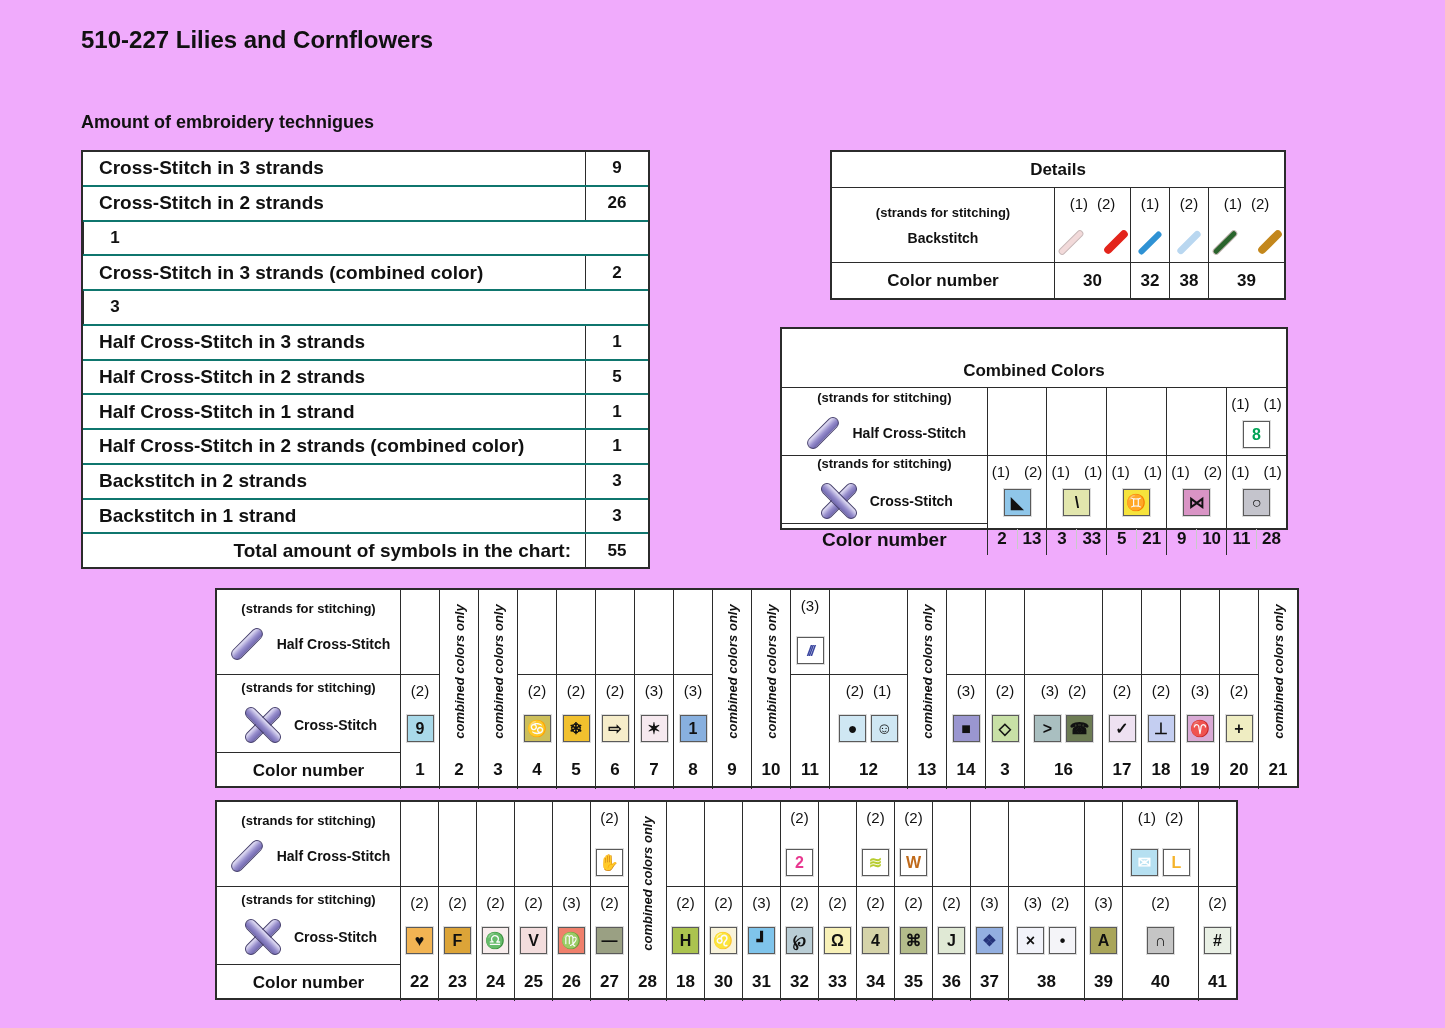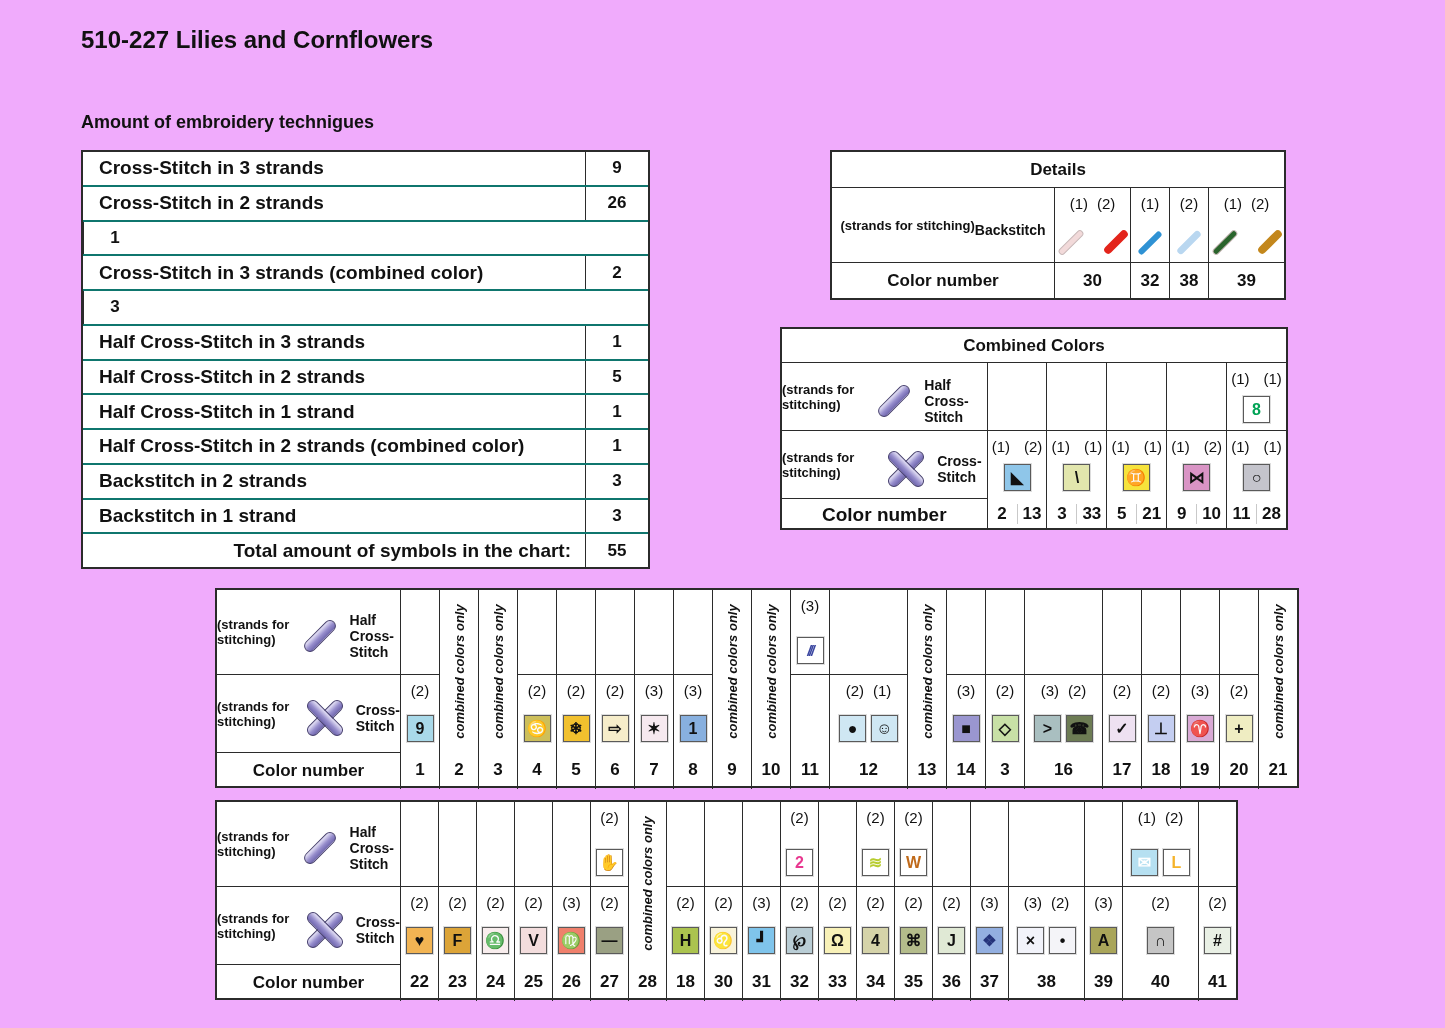--- a/index.html
+++ b/index.html
@@ -16,21 +16,21 @@
   .tech-label{flex:1;display:flex;align-items:center;padding-left:16px;font-weight:bold;font-size:19px;}
   .tech-label.total{justify-content:flex-end;padding-right:14px;}
   .tech-value{width:62px;border-left:1px solid #2b2b2b;display:flex;align-items:center;justify-content:center;font-weight:bold;font-size:17px;}
 
   
   .box-table{border:2px solid #2b2b2b;background:#fff;box-sizing:border-box;}
   .t-title{border-bottom:1px solid #2b2b2b;display:flex;align-items:center;justify-content:center;font-weight:bold;font-size:17px;}
 
   .cols{display:flex;align-items:stretch;}
   .capcol{display:flex;flex-direction:column;}
-  .cap-cell{display:flex;flex-direction:row;justify-content:center;align-items:center;position:relative;box-sizing:border-box;}
+  .cap-cell{display:flex;flex-direction:column;justify-content:center;align-items:center;position:relative;box-sizing:border-box;}
   .cap-line1{font-weight:bold;font-size:13px;}
   .cap-line2{font-weight:bold;font-size:14px;margin-top:10px;}
   .cap-flex{display:flex;align-items:center;gap:10px;margin-top:8px;}
   .colnum-label{font-weight:bold;font-size:17px;display:flex;align-items:center;justify-content:center;}
 
   .datacol{display:flex;flex-direction:column;border-left:1px solid #2b2b2b;box-sizing:border-box;}
   .cell{box-sizing:border-box;display:flex;flex-direction:column;align-items:center;position:relative;}
   .cell.bt{border-top:1px solid #2b2b2b;}
   .counts{display:flex;gap:9px;justify-content:center;margin-top:7px;font-size:15px;}
   .syms{display:flex;gap:5px;justify-content:center;align-items:center;margin-top:auto;margin-bottom:10px;}
@@ -170,21 +170,21 @@
               <span class="bs-bar" style="background: rgb(42, 100, 44); height: 5px; border: 0.5px solid rgb(201, 185, 185);"></span>
               <span class="bs-bar" style="background: rgb(195, 135, 28); height: 8px;"></span>
             </div>
           </div>
           <div class="numcell" style="height: 36px; border-top: 1px solid rgb(43, 43, 43);">39</div>
         </div>
       </div>
     </div>
 
   <div class="box-table abs" style="left:780px;top:327px;width:508px;height:203px;" id="combined-table">
-      <div class="t-title" style="height: 33px;">Combined Colors</div>
+      <div class="t-title" style="height: 33px; margin-top: 25px;">Combined Colors</div>
       <div class="cols">
         <div class="capcol" style="width: 205px;">
           <div class="cap-cell" style="height: 67px;">
             <div class="cap-line1">(strands for stitching)</div>
             <div class="cap-flex">
               <span class="half-icon">
                 <span class="pill"></span>
               </span>
               <div class="cap-line2" style="margin-top: 0px;">Half Cross-Stitch</div>
             </div>

